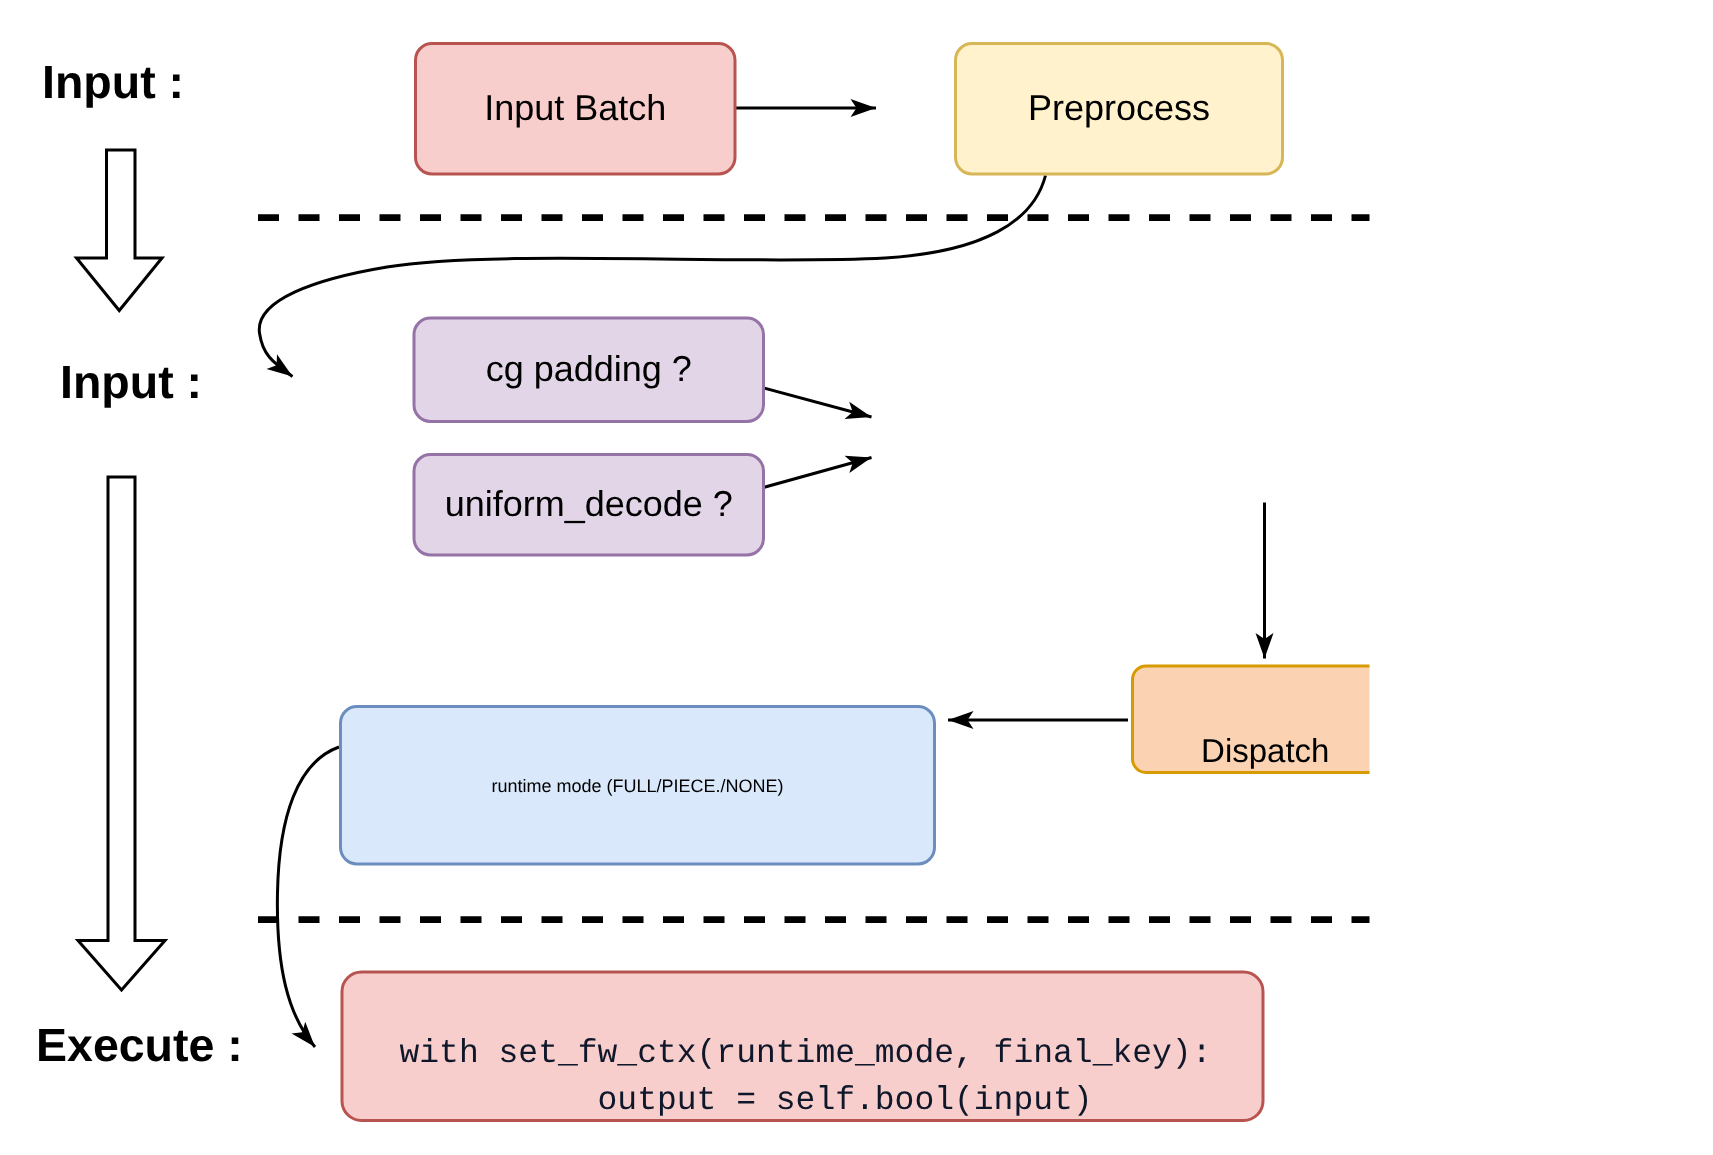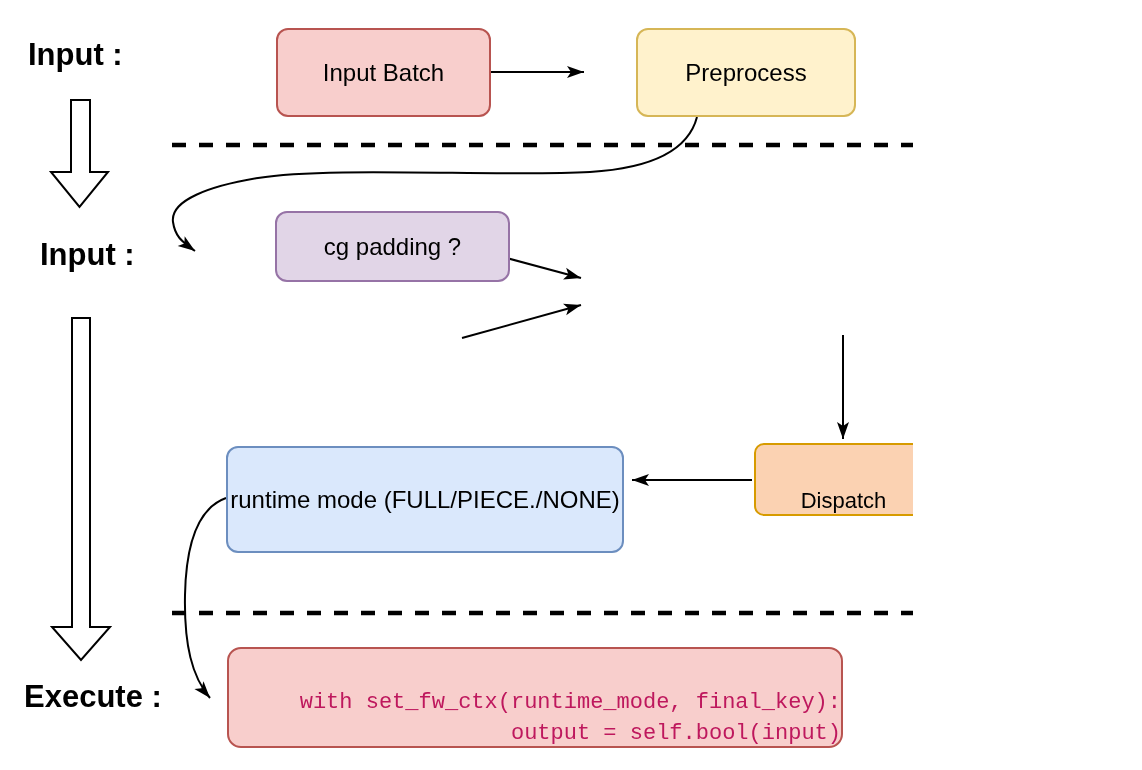--- a/index.html
+++ b/index.html
@@ -28,30 +28,30 @@
     text-align:center; white-space:nowrap;
   }
   .box.red{background:var(--red-fill);border-color:var(--red-stroke);}
   .box.yellow{background:var(--yellow-fill);border-color:var(--yellow-stroke);}
   .box.purple{background:var(--purple-fill);border-color:var(--purple-stroke);}
   .box.green{background:var(--green-fill);border-color:var(--green-stroke);}
   .box.blue{background:var(--blue-fill);border-color:var(--blue-stroke);}
   .box.orange{background:var(--orange-fill);border-color:var(--orange-stroke);}
   .box.dispatch{background:var(--dispatch-fill);border-color:var(--orange-stroke);}
   .fs24{font-size:24px;margin-left:48px;} .fs23{font-size:23px;line-height:30px;}
-  .fs22{font-size:22px;justify-content:flex-end;} .fs20{font-size:24px;line-height:28px;}
+  .fs22{font-size:22px;justify-content:flex-end;} .fs20{font-size:12px;line-height:28px;margin-top:24px;}
   .dispatcher-text{
     position:absolute; left:181px; top:20px; width:160px; text-align:center;
     font-size:26px; line-height:33px;
   }
   .code-box{
-    align-items:flex-end; justify-content:flex-start;
+    align-items:center; justify-content:flex-start;
     padding:38px 0 0 4px; border-radius:14px;
     font-family:"Liberation Mono","DejaVu Sans Mono",monospace;
-    font-size:22px; line-height:31px; color:#be185d; white-space:pre; text-align:left;
+    font-size:22px; line-height:31px; color:#0f172a; white-space:pre; text-align:left;
   }
 </style>
 </head>
 <body>
 
 <div id="stage">
 
   <svg id="wires" width="1142" height="770" viewBox="0 0 1142 770">
     <defs>
       <marker id="arr" markerUnits="userSpaceOnUse" markerWidth="20" markerHeight="14" refX="18" refY="7" orient="auto">
@@ -81,20 +81,23 @@
   <div class="box red fs24" style="left:228px;top:28px;width:215px;height:89px;">
     <span>Input Batch</span>
   </div>
   <div class="box purple fs24" style="left:227px;top:211px;width:235px;height:71px;">
     <span>cg padding ?</span>
   </div>
 
   <div class="box yellow fs24" style="left:588px;top:28px;width:220px;height:89px;">
     <span>Preprocess</span>
   </div>
+  <div class="box purple fs24" style="left:227px;top:302px;width:235px;height:69px;">
+    <span>uniform_decode ?</span>
+  </div>
 
   <div class="box dispatch fs22" style="left:754px;top:443px;width:179px;height:73px;border-radius:10px;">
     <span>Dispatch</span>
   </div>
 
   <div class="box blue fs20" style="left:226px;top:446px;width:398px;height:107px;">
     <span>runtime mode (FULL/PIECE./NONE)</span>
   </div>
 
   <div class="box red code-box" style="left:227px;top:647px;width:616px;height:101px;">

